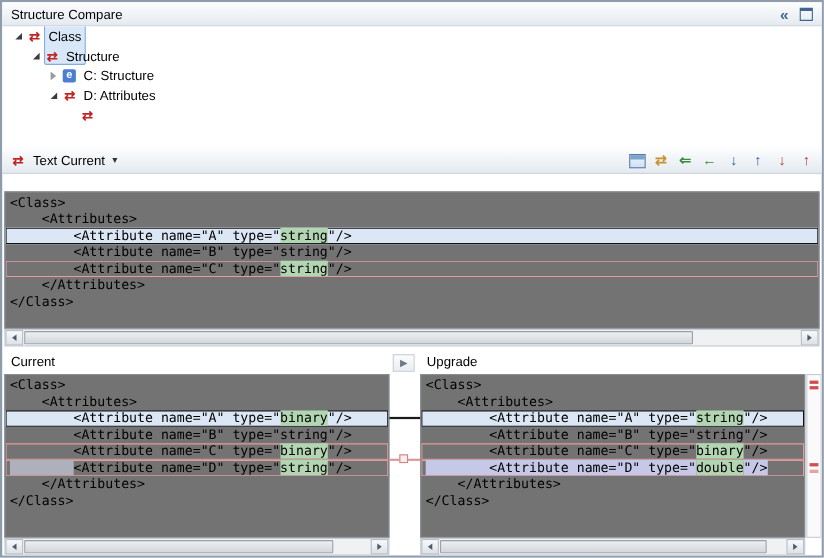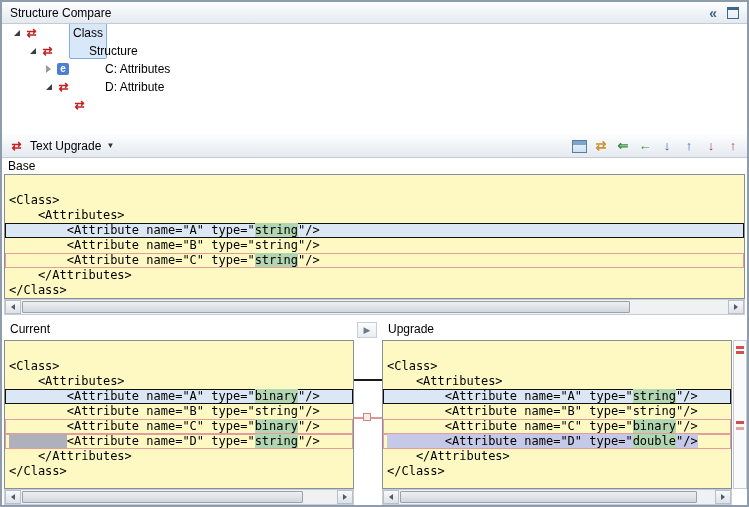--- a/index.html
+++ b/index.html
@@ -22,40 +22,40 @@
   .chevrons{ font-weight:bold; font-size:14px; line-height:14px; cursor:default;}
   .boxicon{ display:inline-block; width:10px; height:8px; border:1px solid #41668e; border-top:3px solid #41668e;}
   
   .tree{ position:absolute; left:0; top:22px; width:745px; height:110px; background:#fff; overflow:hidden;}
   .tree-row{ height:18px; display:flex; align-items:center; white-space:nowrap;}
   .expander{ width:13px; display:inline-flex; justify-content:center; align-items:center; flex:none;}
   .expander.expanded::before{ content:""; width:0; height:0; border-bottom:6px solid #3c3c3c; border-left:6px solid transparent;}
   .expander.collapsed::before{ content:""; width:0; height:0; border-top:4px solid transparent; border-bottom:4px solid transparent; border-left:5px solid #9a9a9a;}
   .icon-conflict{ color:#c32222; font-weight:bold; font-size:12px; width:17px; text-align:center; flex:none;}
   .icon-element{ display:inline-block; width:12px; height:12px; background:#4a7fd1; color:#fff; font-size:10px; line-height:12px; text-align:center; border-radius:2px; margin:0 3px 0 2px; font-weight:bold; flex:none;}
-  .tree-label{ padding:18px 3px; border:1px solid transparent;margin-left:29px;}
+  .tree-label{ padding:18px 3px; border:1px solid transparent;}
   .tree-label.selected{ background:#d9e8f8; border:1px solid #84acdd; border-radius:2px;}
   
   .tc-header{ top:132px; height:24px; }
   .tc-left{ display:flex; align-items:center; gap:5px; margin-left:6px; cursor:default;}
   .dd{ font-size:8px; color:#333; }
   .tc-toolbar{ margin-left:auto; margin-right:6px; display:flex; align-items:center; gap:2px;}
   .tbi{ width:20px; height:18px; text-align:center; line-height:18px; font-size:13px; font-weight:bold; position:relative;}
   .tbi-panes::before{ content:""; position:absolute; left:3px; top:3px; width:13px; height:11px; border:1px solid #5a7aa6; background:linear-gradient(#eef4fb,#cfe0f2);}
   .tbi-panes::after{ content:""; position:absolute; left:4px; top:4px; width:13px; height:4px; background:#7da4cc;}
   
   .pane-label{ position:absolute; height:16px; line-height:16px; padding-left:6px; background:#fff;}
   .base-label{ left:0; top:156px; width:739px; }
   .cur-label{ left:2px; top:319px; width:344px; }
   .upg-label{ left:380px; top:319px; width:344px; }
   
   .code-pane{
-    position:absolute; box-sizing:border-box; background:#fef9c3; border:1px solid #868e99;
+    position:absolute; box-sizing:border-box; background:#737373; border:1px solid #868e99;
     font-family:"DejaVu Sans Mono", monospace; font-size:12px; line-height:15px;
-    padding-top:18px; overflow:hidden; white-space:pre;
+    padding-top:2px; overflow:hidden; white-space:pre;
   }
   .base-pane{ left:2px; top:172px; width:741px; height:125px; }
   .left-pane{ left:2px; top:338px; width:350px; height:149px; }
   .right-pane{ left:380px; top:338px; width:350px; height:149px; }
   .cl{ height:15px; padding-left:4px; white-space:pre;}
   .row-selected{ background:var(--c-selected,#dbe7f4); box-shadow:inset 0 0 0 1px #111;}
   .row-conflict{ box-shadow:inset 0 0 0 1px var(--c-conflict,#e49c9c);}
   .seg-word{ background:var(--c-word,#b2d6b2);}
   .seg-block{ background:var(--c-block,#aeb0bb);}
   .seg-focus{ background:var(--c-focus,#c6c8e8);}
@@ -105,52 +105,51 @@
         <span class="tree-label selected">Class</span>
       </div>
       <div class="tree-row" style="padding-left: 24px;">
         <span class="expander expanded"></span>
         <span class="icon-conflict">⇄</span>
         <span class="tree-label">Structure</span>
       </div>
       <div class="tree-row" style="padding-left: 40px;">
         <span class="expander collapsed"></span>
         <span class="icon-element">e</span>
-        <span class="tree-label">C: Attributes</span>
+        <span class="tree-label">C: Structure</span>
       </div>
       <div class="tree-row" style="padding-left: 40px;">
         <span class="expander expanded"></span>
         <span class="icon-conflict">⇄</span>
-        <span class="tree-label">D: Attribute</span>
+        <span class="tree-label">D: Attributes</span>
       </div>
       <div class="tree-row" style="padding-left: 56px;">
         <span class="expander none"></span>
         <span class="icon-conflict">⇄</span>
       </div>
     </div>
 
   <div class="panel-header tc-header">
     <div class="tc-left">
       <span class="icon-conflict">⇄</span>
-      <span>Text Upgrade</span>
+      <span>Text Current</span>
       <span class="dd">▼</span>
     </div>
     <div class="tc-toolbar">
         <span class="tbi tbi-panes"></span>
         <span class="tbi" style="color: rgb(199, 148, 51);">⇄</span>
         <span class="tbi" style="color: rgb(61, 139, 61);">⇐</span>
         <span class="tbi" style="color: rgb(61, 139, 61);">←</span>
         <span class="tbi" style="color: rgb(46, 95, 163);">↓</span>
         <span class="tbi" style="color: rgb(46, 95, 163);">↑</span>
         <span class="tbi" style="color: rgb(178, 58, 58);">↓</span>
         <span class="tbi" style="color: rgb(178, 58, 58);">↑</span>
       </div>
   </div>
 
-  <div class="pane-label base-label">Base</div>
   <div class="code-pane base-pane"><div class="cl row-plain"><span>&lt;Class&gt;</span></div><div class="cl row-plain"><span>    &lt;Attributes&gt;</span></div><div class="cl row-selected"><span>        &lt;Attribute name="A" type="</span><span class="seg-word">string</span><span>"/&gt;</span></div><div class="cl row-plain"><span>        &lt;Attribute name="B" type="string"/&gt;</span></div><div class="cl row-conflict"><span>        &lt;Attribute name="C" type="</span><span class="seg-word">string</span><span>"/&gt;</span></div><div class="cl row-plain"><span>    &lt;/Attributes&gt;</span></div><div class="cl row-plain"><span>&lt;/Class&gt;</span></div></div>
   <div class="hscroll sb-base">
     <div class="sb-btn">
         <i class="tri-left"></i>
       </div>
     <div class="sb-track">
         <div class="sb-thumb"></div>
       </div>
     <div class="sb-btn">
         <i class="tri-right"></i>

